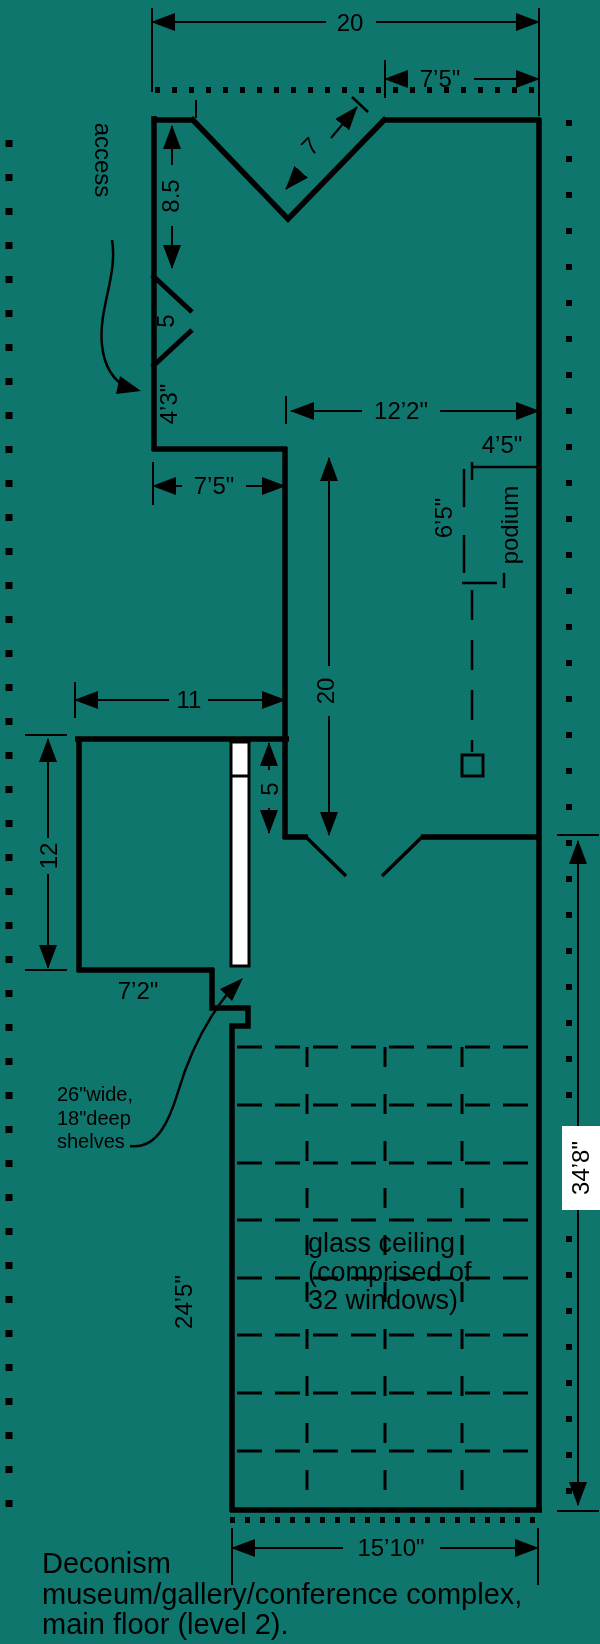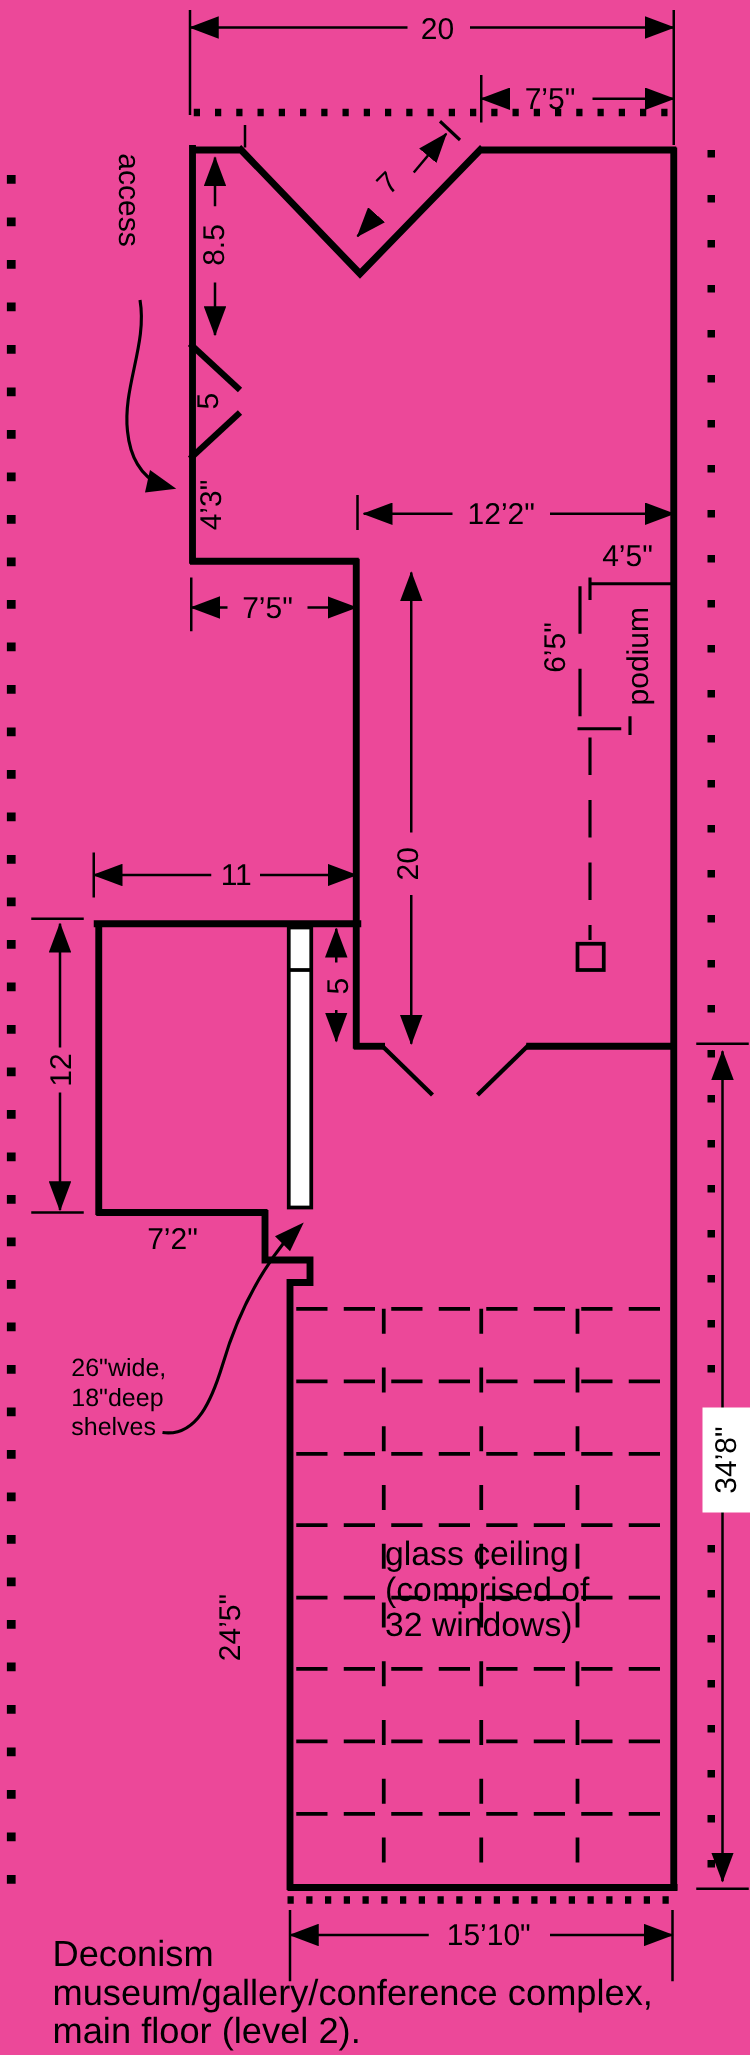--- a/index.html
+++ b/index.html
@@ -1,16 +1,16 @@
 <!DOCTYPE html>
 <html><head>
 <meta charset="utf-8">
 <style>
   html,body{margin:0;padding:0;background:#fff;}
-  .stage{position:relative;width:600px;height:1644px;background:#ec4899;overflow:hidden;
+  .stage{position:relative;width:600px;height:1644px;background:#0f766e;overflow:hidden;
          font-family:"Liberation Sans","DejaVu Sans",sans-serif;}
   svg{position:absolute;left:0;top:0;}
   text{fill:#000;}
   .dim{font-size:24px;}
   .dim45{font-size:24px;}
   .lbl{font-size:24px;}
   .shelfnote{font-size:20px;}
   .glassnote{font-size:27px;}
   .caption{font-size:29px;}
   .mid{text-anchor:middle;}

